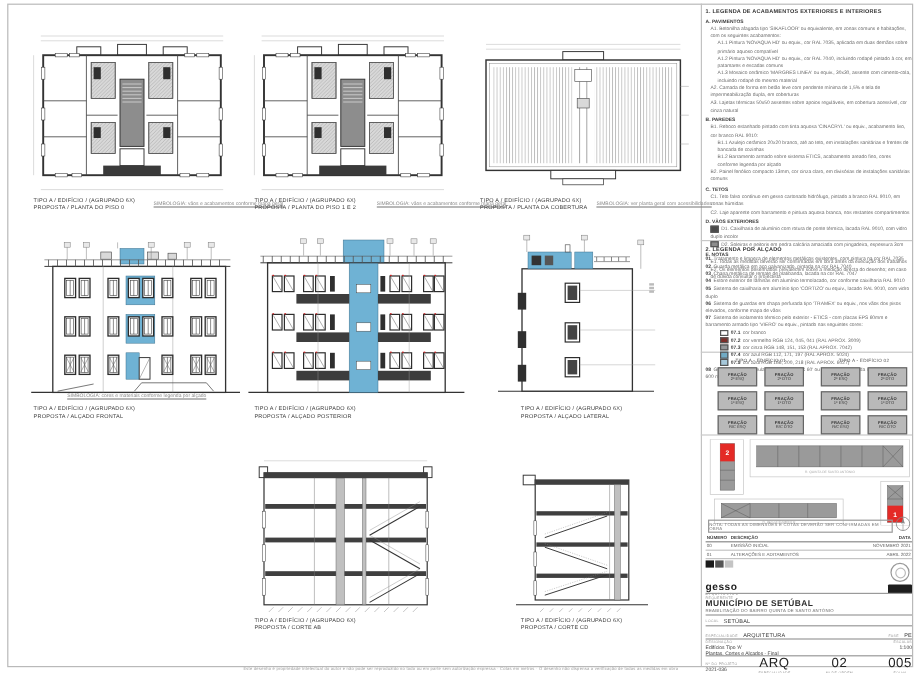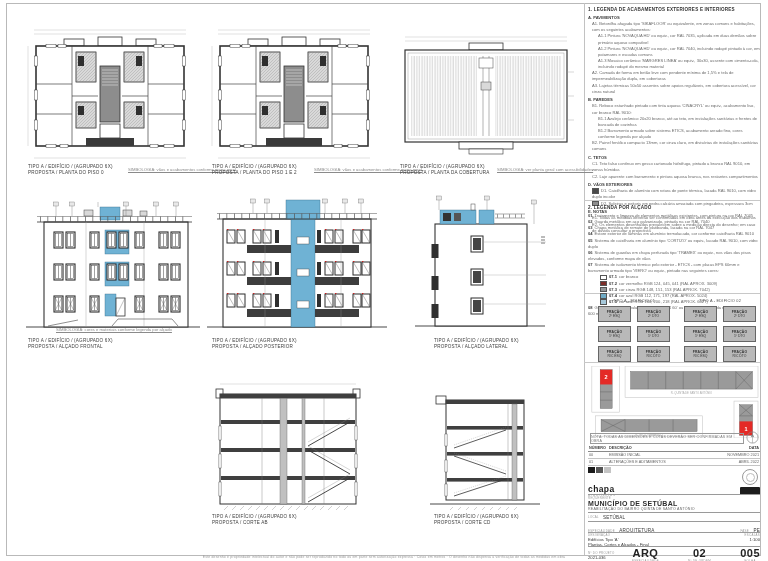--- a/index.html
+++ b/index.html
@@ -48,21 +48,21 @@
   
   .tb-row{border-top:.7px solid #9a9a9a;position:relative}
   .logo-sq{display:inline-block;width:6.5px;height:6.5px;margin-right:1.5px;vertical-align:top}
   .logo-name{font-size:8.5px;font-weight:bold;color:#1c1c1c;letter-spacing:.4px;line-height:1}
   .logo-sub{font-size:3px;color:#888;letter-spacing:1.2px}
   .tb-lbl{font-size:2.9px;color:#999;letter-spacing:.3px}
   .tb-main{font-size:7px;font-weight:bold;color:#2e2e2e;letter-spacing:.3px}
   .tb-sub{font-size:3.6px;color:#666;letter-spacing:.2px}
   .tb-val{font-size:4.6px;color:#3a3a3a;letter-spacing:.2px}
   .tb-val-sm{font-size:4.2px;color:#3a3a3a}
-  .tb-big{font-size:11px;font-weight:bold;color:#222;letter-spacing:.5px}
+  .tb-big{font-size:11px;font-weight:normal;color:#222;letter-spacing:.5px}
   .stamp-circle{width:14px;height:14px;border:1px solid #999;border-radius:50%;
                 display:flex;align-items:center;justify-content:center}
   .stamp-inner{width:7px;height:7px;border:.7px solid #bbb;border-radius:50%}
   .stamp-badge{width:20px;height:8px;background:#1d1d1d;border-radius:1px;margin-top:2px}
 
   .bottom-note{font-size:3.4px;color:#9a9a9a;text-align:center;letter-spacing:.2px;white-space:nowrap}
 </style>
 </head>
 <body>
 
@@ -737,21 +737,21 @@
     </div>
   </div>
 
 <div class="abs" style="left:588px;top:470px;width:172px">
 
   <div class="tb-row" style="height:24px;display:flex;align-items:center;justify-content:space-between;border-top:none">
     <div>
       <div>
         <span class="logo-sq" style="background:#1a1a1a"></span><span class="logo-sq" style="background:#555"></span><span class="logo-sq" style="background:#c4c4c4"></span>
       </div>
-      <div class="logo-name">chapa</div>
+      <div class="logo-name">gesso</div>
       <div class="logo-sub">arquitectos</div>
     </div>
     <div style="display:flex;flex-direction:column;align-items:center">
       <div class="stamp-circle">
           <div class="stamp-inner"></div>
         </div>
       <div class="stamp-badge"></div>
     </div>
   </div>
 

